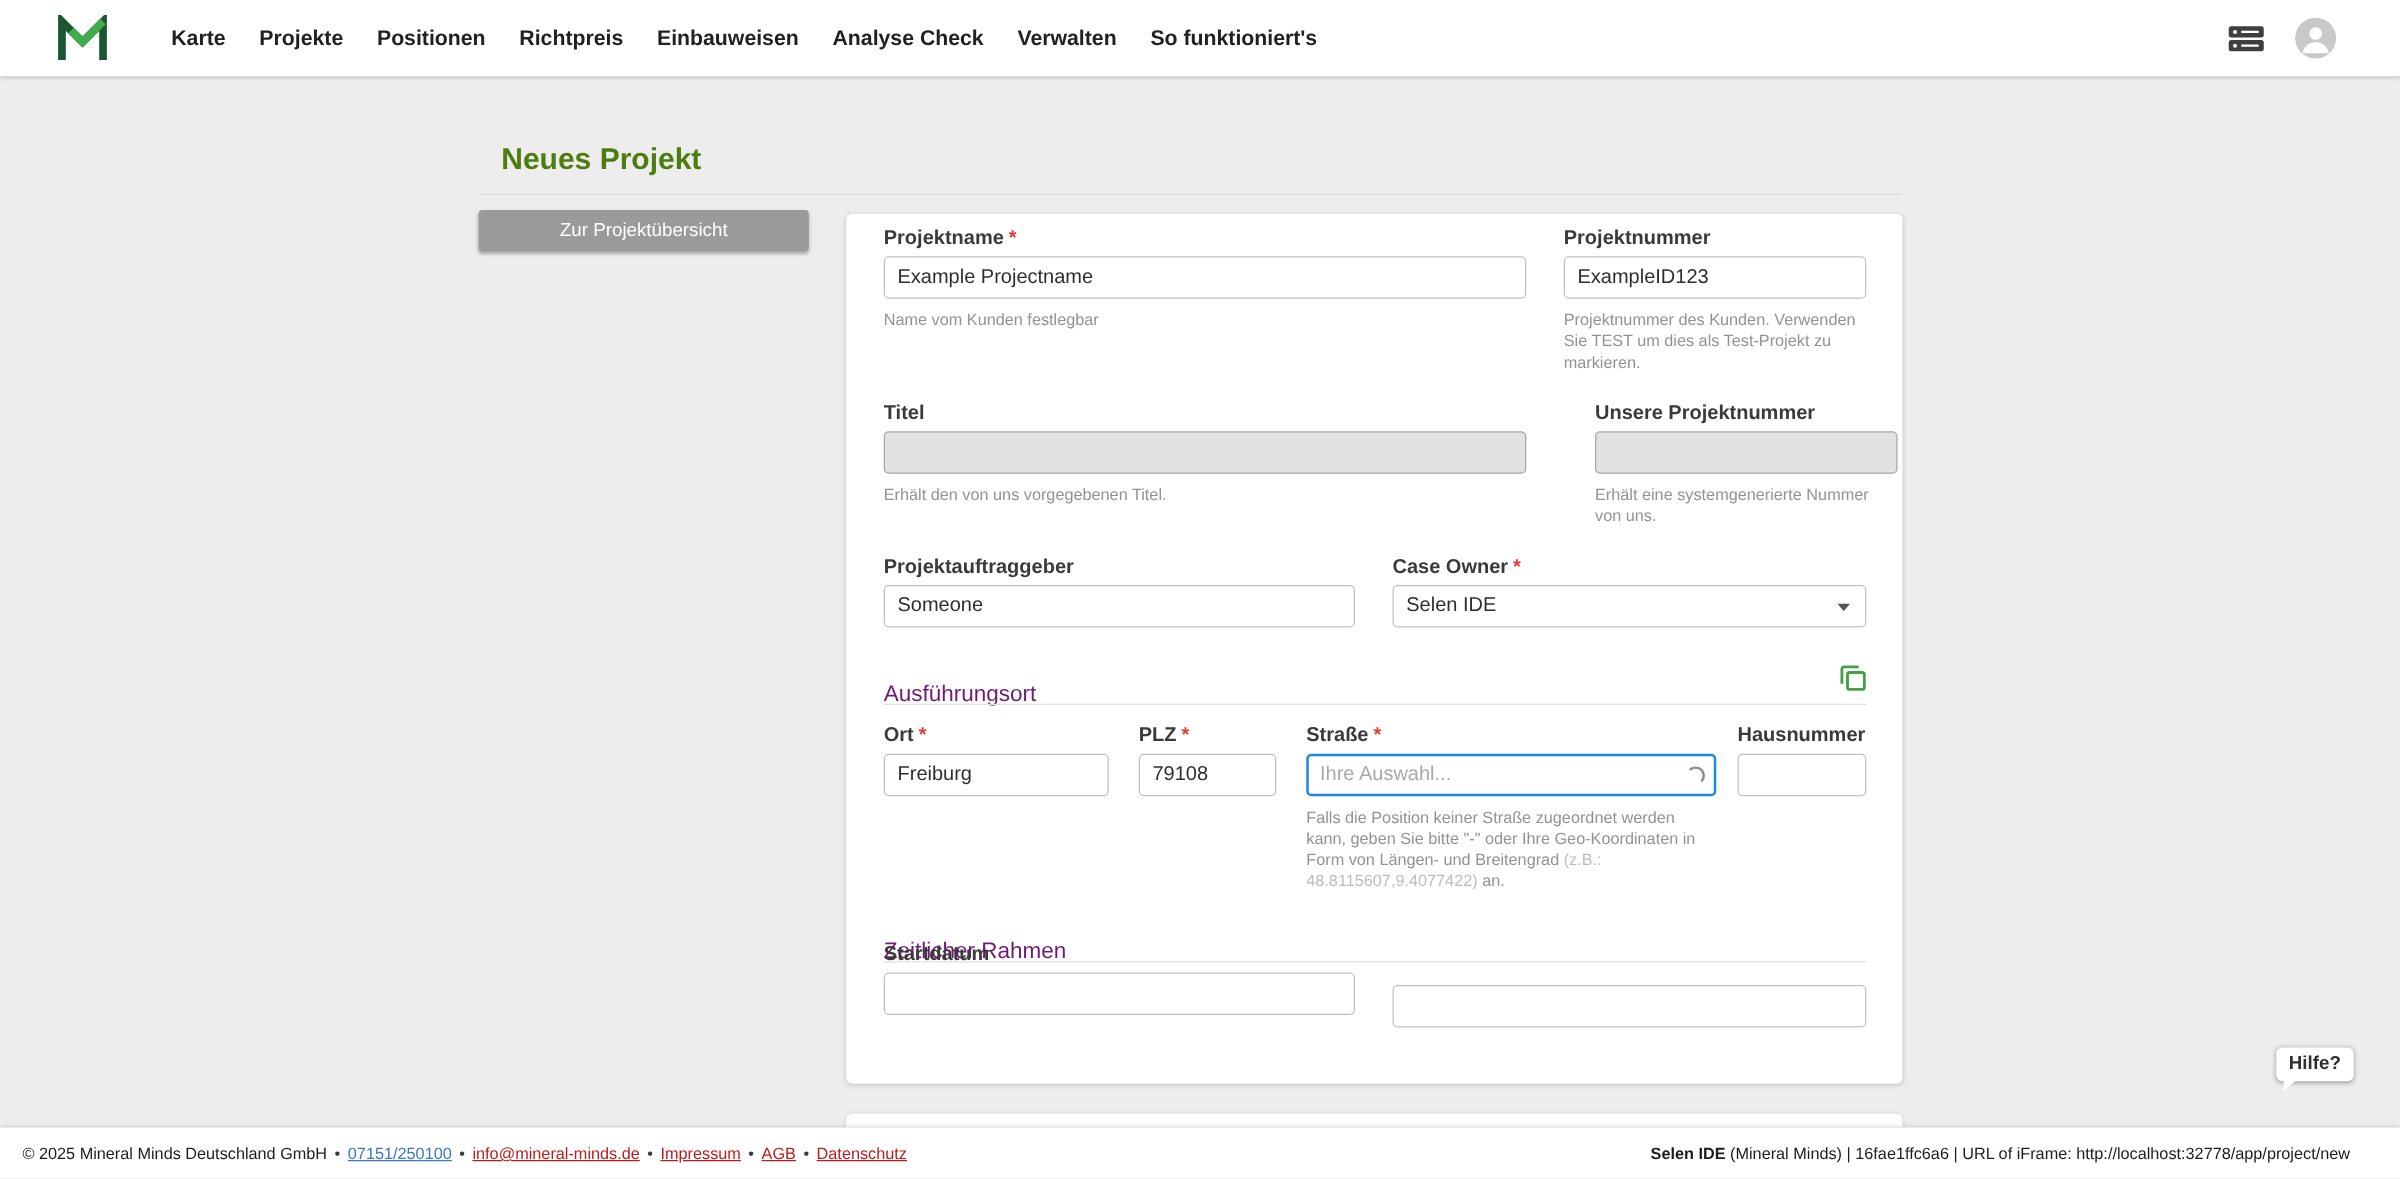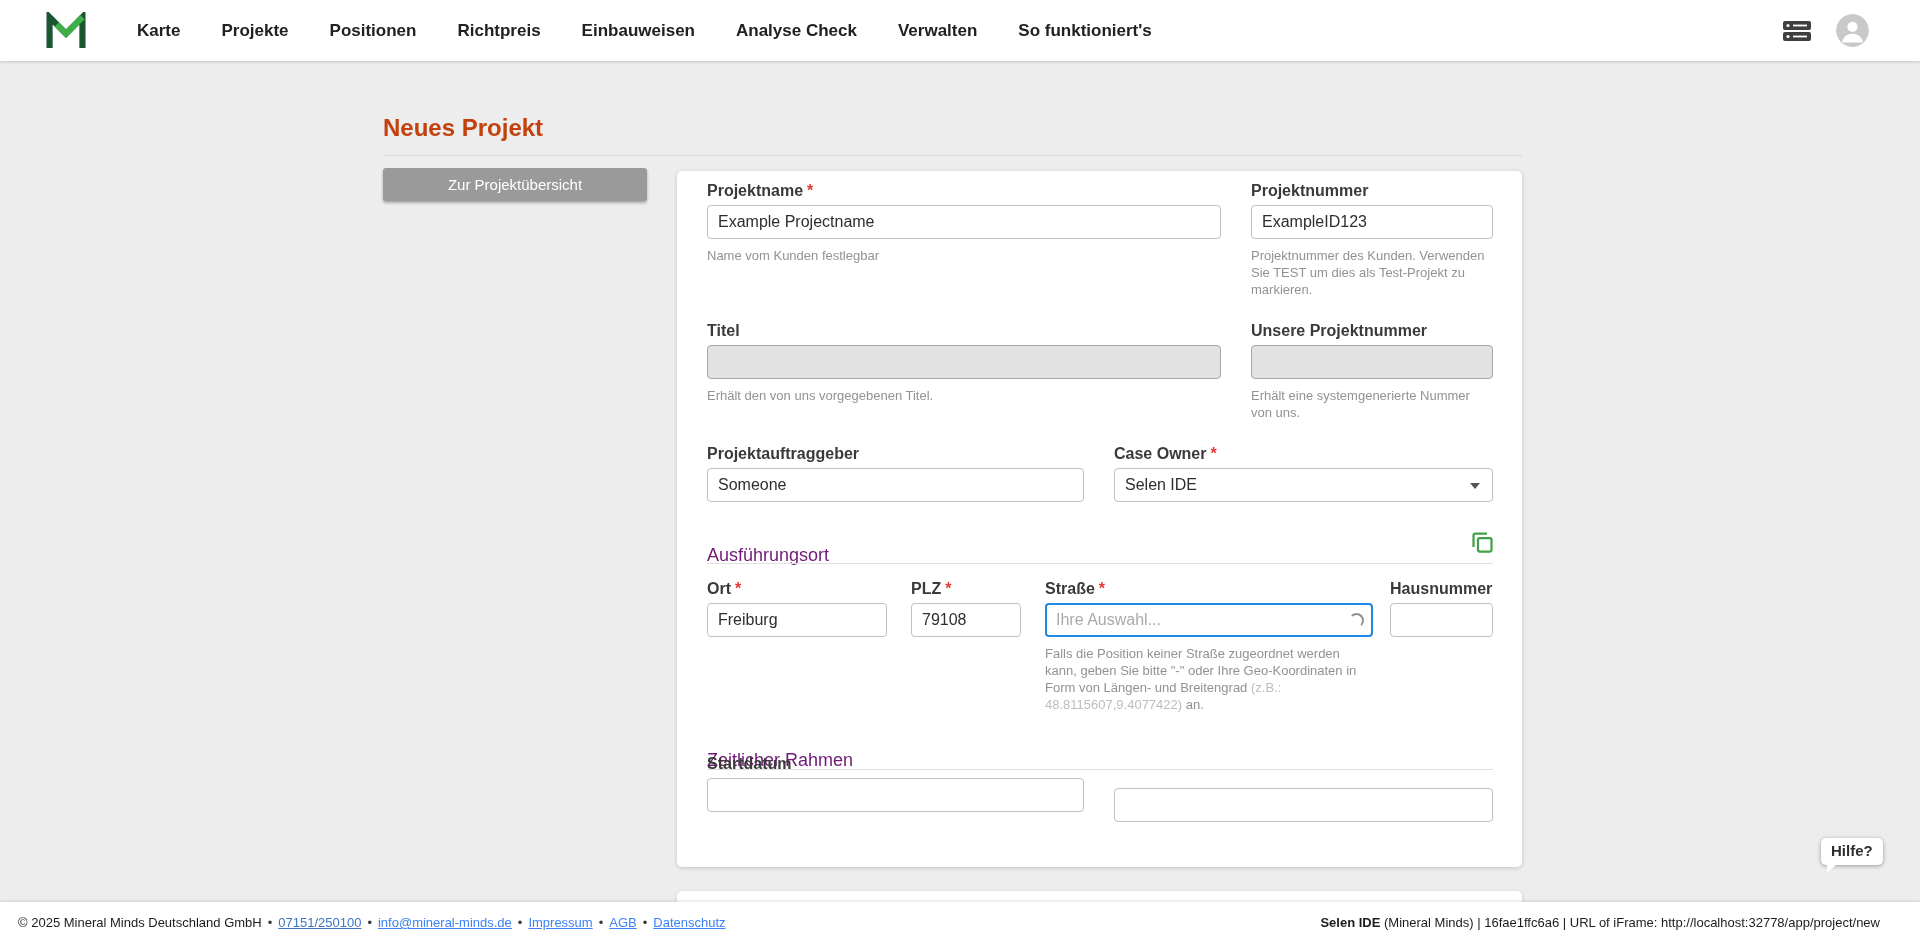--- a/index.html
+++ b/index.html
@@ -11,28 +11,28 @@
   }
   .page { position: relative; width: 1920px; height: 943px; }
 
   
   .navbar {
     position: absolute; top: 0; left: 0; width: 100%; height: 61px;
     background: #ffffff; box-shadow: 0 1px 3px rgba(0,0,0,.18);
     display: flex; align-items: center; z-index: 20;
   }
   .logo { margin-left: 45px; width: 42px; height: 40px; display: flex; align-items: center; cursor: pointer; }
-  .nav-items { display: flex; gap: 41px; margin-left: 50px; align-items: flex-start; }
+  .nav-items { display: flex; gap: 27px; margin-left: 50px; align-items: flex-start; }
   .nav-item { font-size: 17px; font-weight: 700; color: #212121; text-decoration: none; cursor: pointer; white-space: nowrap; }
   .nav-right { margin-left: auto; margin-right: 51px; display: flex; align-items: center; gap: 24px; }
   .icon-btn { cursor: pointer; display: flex; align-items: center; }
   .avatar { width: 33px; height: 33px; border-radius: 50%; overflow: hidden; cursor: pointer; }
 
   
-  .page-title { position: absolute; left: 383px; top: 114px; font-size: 24px; font-weight: 700; color: #c2410c; }
+  .page-title { position: absolute; left: 401px; top: 114px; font-size: 24px; font-weight: 700; color: #4d7c0f; }
   .title-divider { position: absolute; left: 383px; top: 155px; width: 1139px; height: 1px; background: #d9d9d9; }
   .back-btn {
     position: absolute; left: 383px; top: 168px; width: 264px; height: 33px;
     background: #9a9a9a; color: #ffffff; font-size: 15px; border: none; border-radius: 3px;
     box-shadow: 0 2px 3px rgba(0,0,0,.3); cursor: pointer; font-family: "Liberation Sans", sans-serif;
   }
 
   
   .card {
     position: absolute; left: 677px; top: 171px; width: 845px; height: 696px;
@@ -83,21 +83,21 @@
     border-top: 9px solid #ffffff; border-right: 10px solid transparent;
   }
   .footer {
     position: absolute; left: 0; top: 902px; width: 100%; height: 41px;
     background: #ffffff; box-shadow: 0 -1px 3px rgba(0,0,0,.12);
     display: flex; align-items: center; font-size: 13px; color: #1c1c1c; z-index: 25;
   }
   .footer-left { margin-left: 18px; display: flex; align-items: flex-end; white-space: nowrap; }
   .footer-right { margin-left: auto; margin-right: 40px; white-space: nowrap; }
   .sep { margin: 0 6px; color: #3a3a3a; }
-  .flink { color: #3b82f6; text-decoration: underline; cursor: pointer; }
+  .flink { color: #b91c1c; text-decoration: underline; cursor: pointer; }
   .flink.phone { color: #3d76c2; }
   .bold { font-weight: 700; }
 </style>
 </head>
 <body>
 
 <div class="page">
 
   <header class="navbar">
     <div class="logo">
@@ -160,21 +160,21 @@
     </div>
 
     <div class="field" style="left:30px; top:150px; width:514px;">
       <label class="flabel">
         <span>Titel</span>
       </label>
       <input class="ctrl" disabled="" value="" style="">
       <div class="helper">Erhält den von uns vorgegebenen Titel.</div>
     </div>
 
-    <div class="field" style="left:574px; top:150px; width:242px;">
+    <div class="field" style="left:599px; top:150px; width:242px;">
       <label class="flabel">
         <span>Unsere Projektnummer</span>
       </label>
       <input class="ctrl" disabled="" value="" style="">
       <div class="helper">Erhält eine systemgenerierte Nummer von uns.</div>
     </div>
 
     <div class="field" style="left:30px; top:273px; width:377px;">
       <label class="flabel">
         <span>Projektauftraggeber</span>

